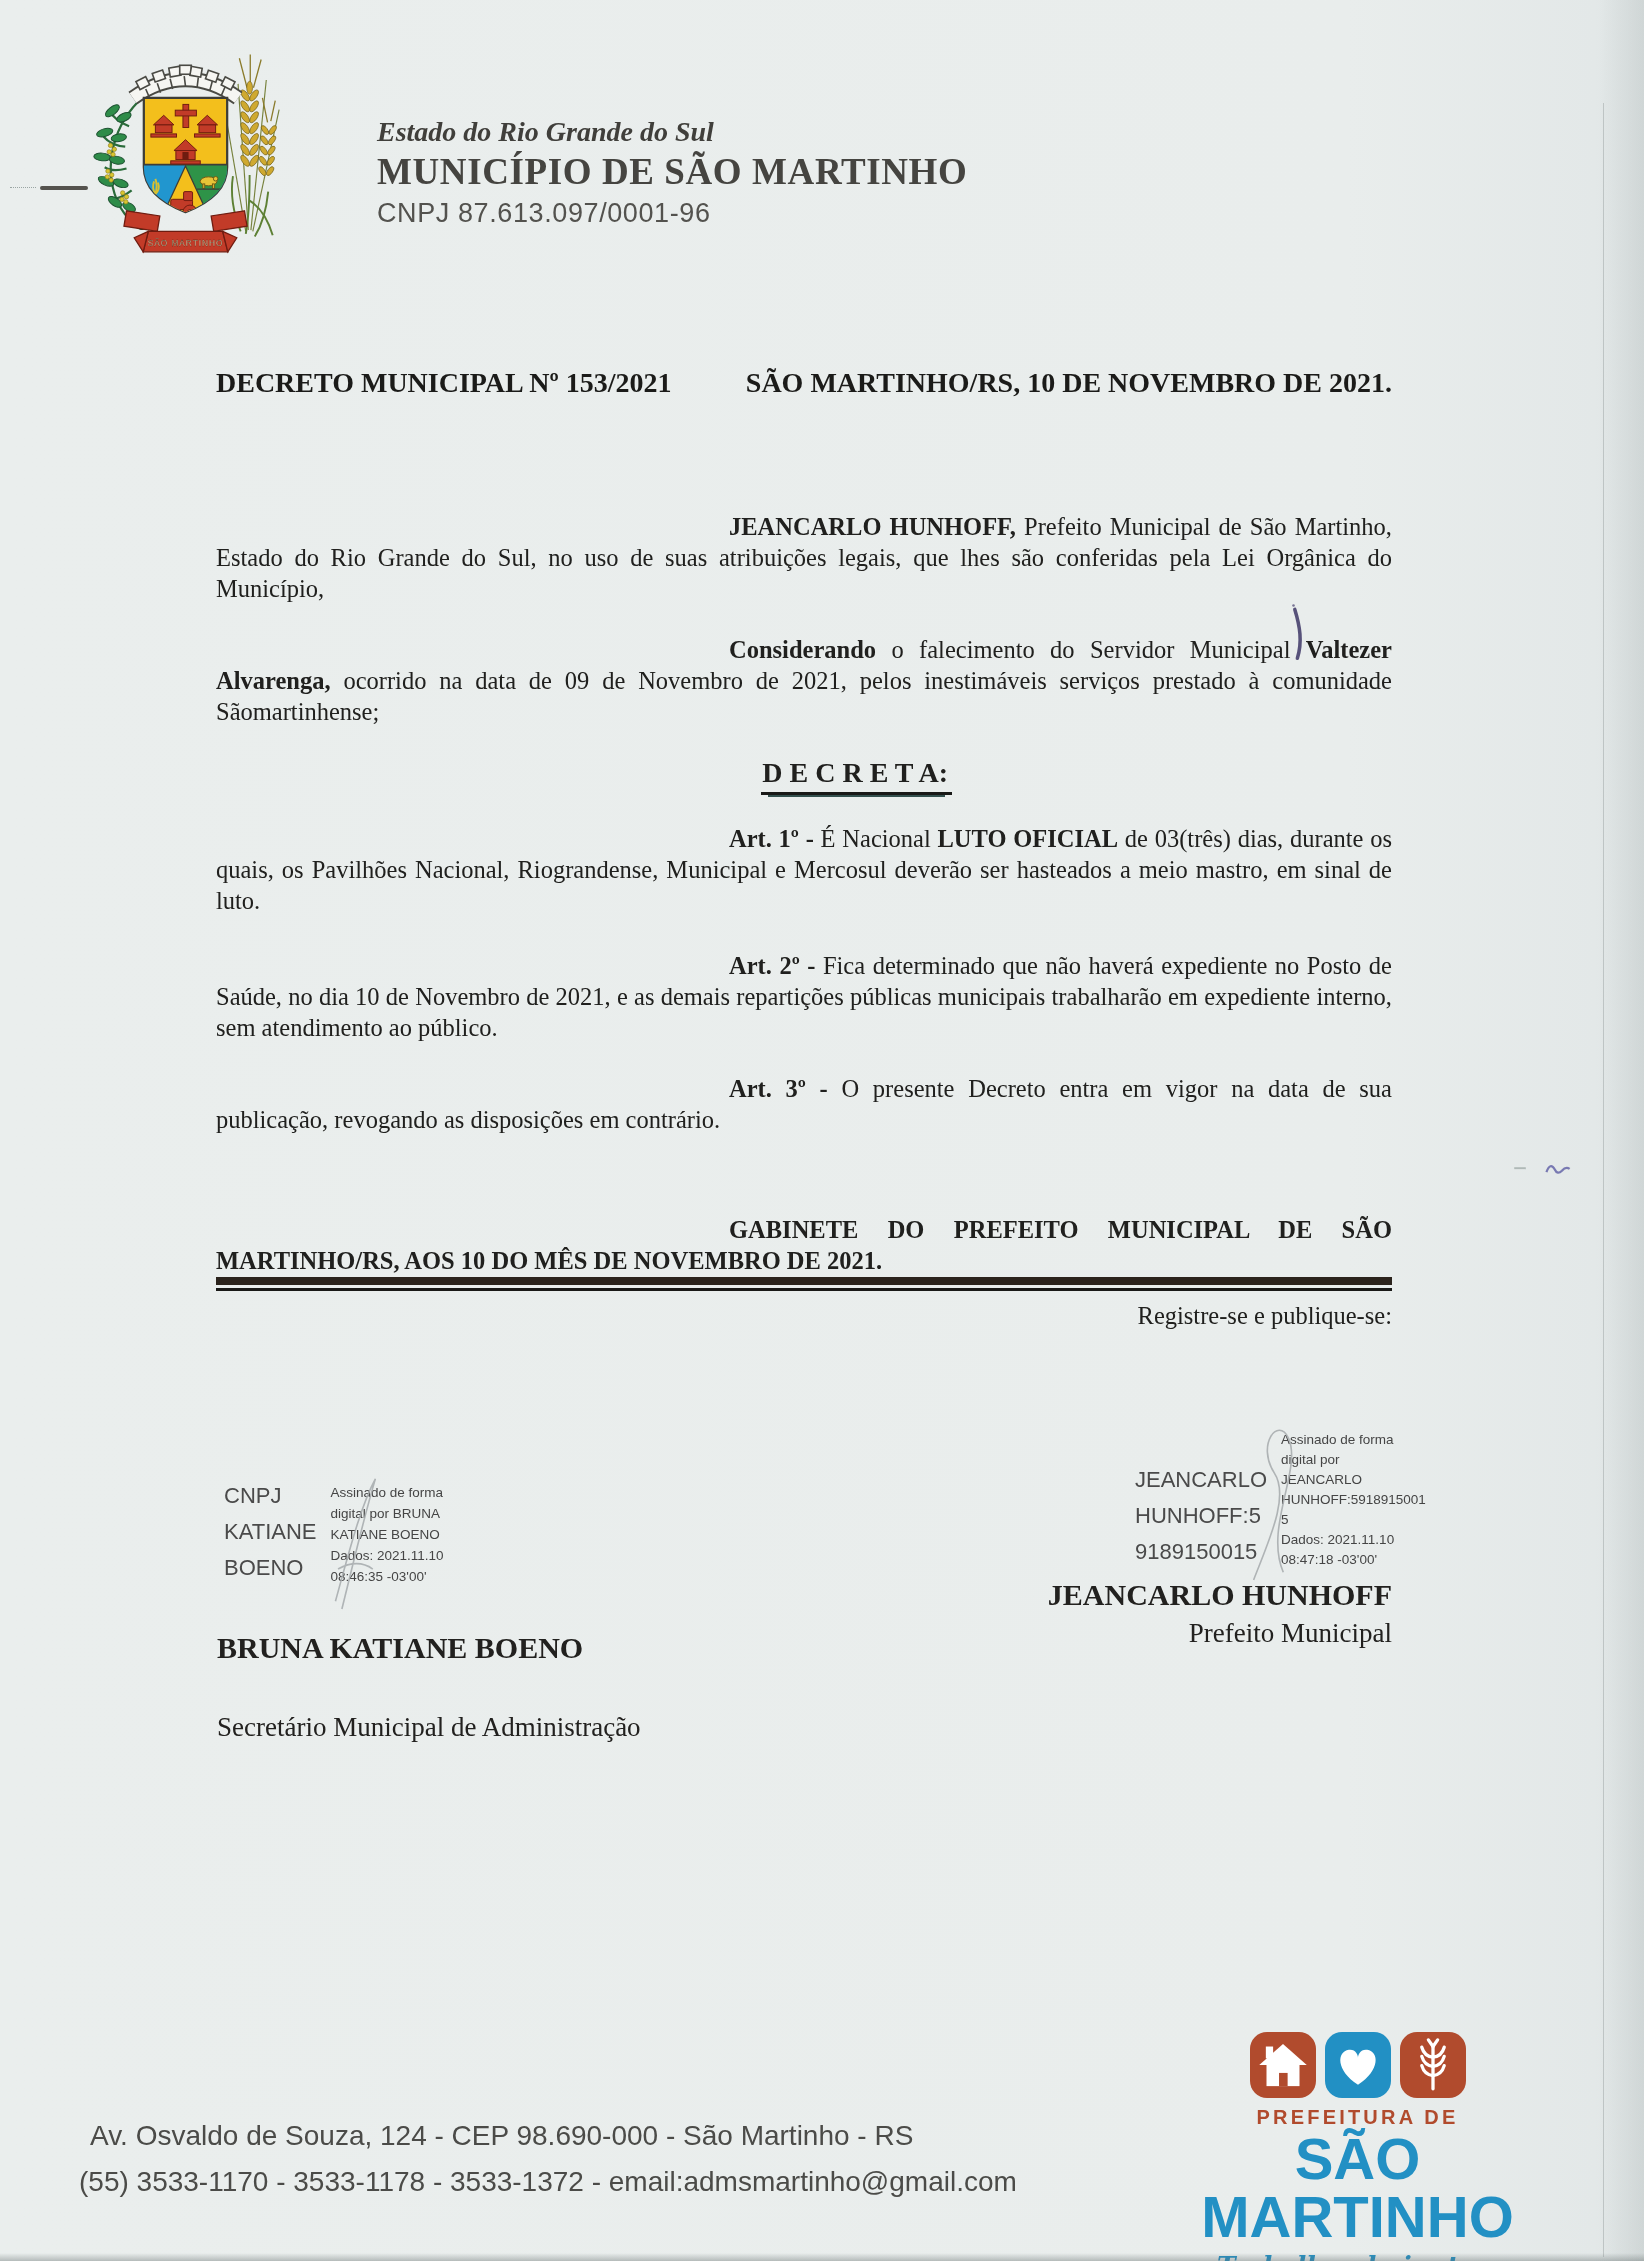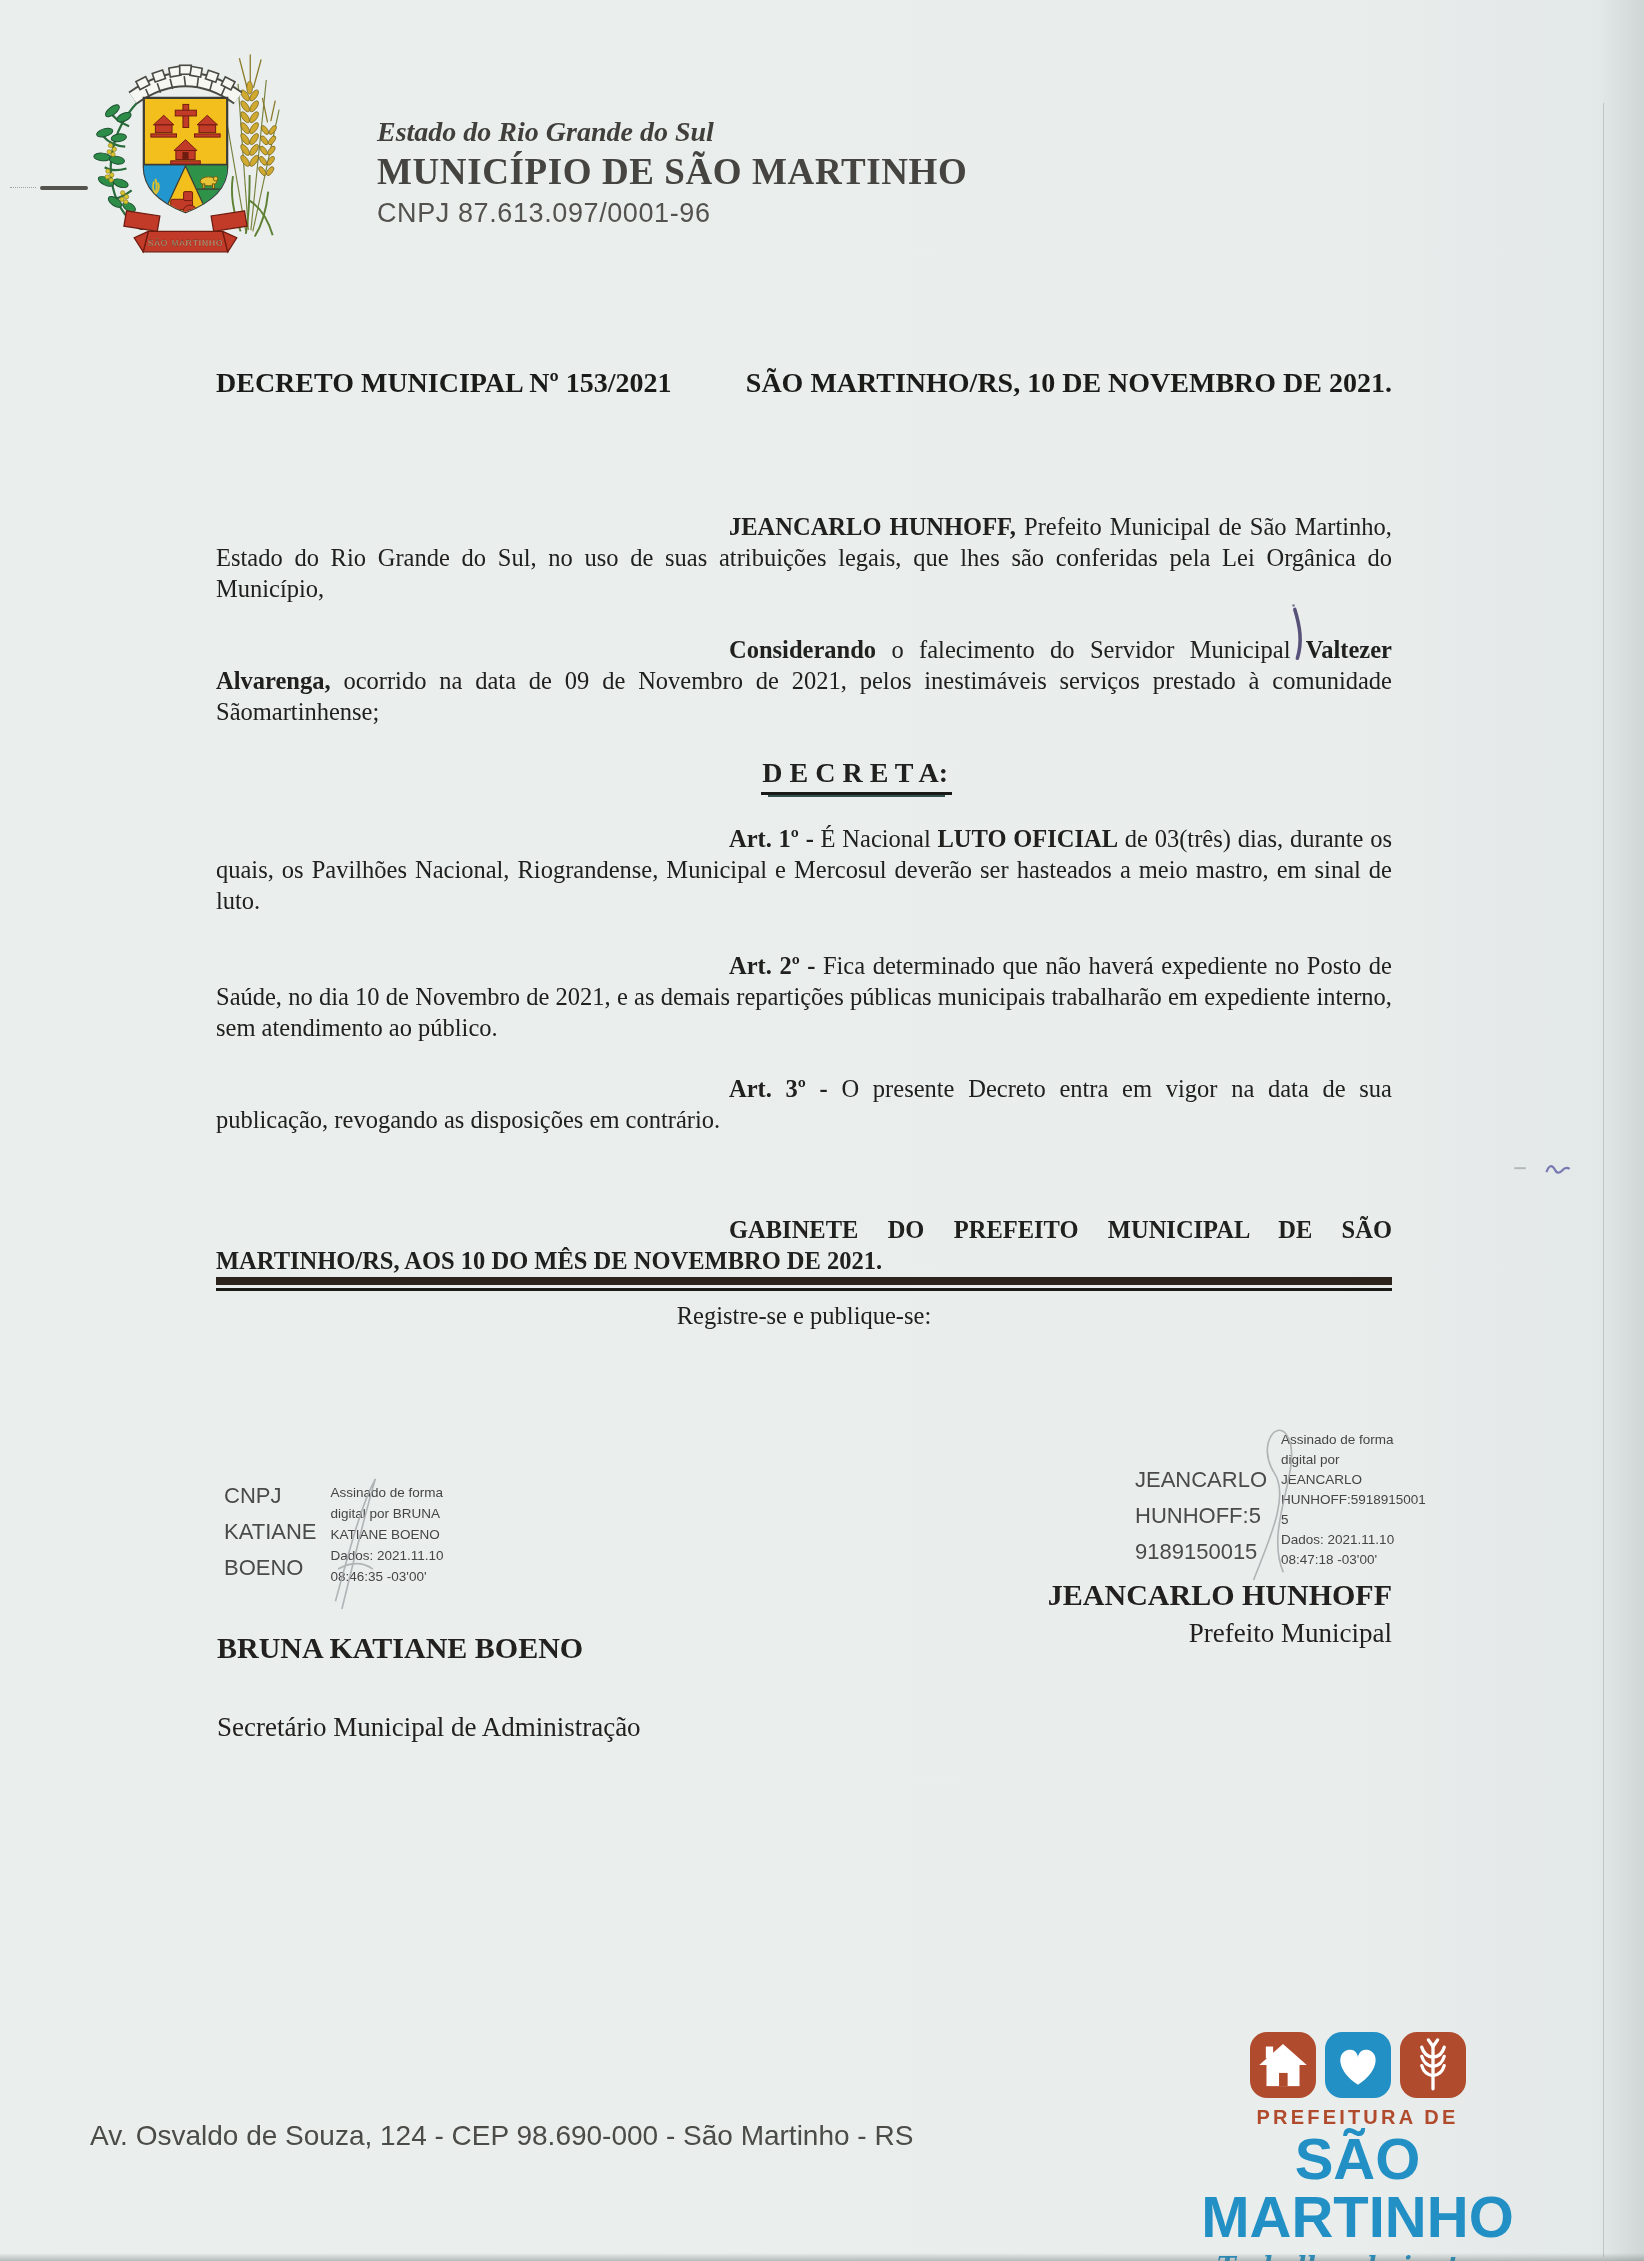--- a/index.html
+++ b/index.html
@@ -40,21 +40,21 @@
   #p-considering{margin-top:30px;}
   .decreta{margin:30px 0 0 545px;width:max-content;font-weight:700;font-size:28px;
     border-bottom:3.2px solid #191917;padding:0 3.9px 3.9px 1.3px;box-shadow:0 9px 0 -7px #33504e;}
   #p-art1{margin-top:28px;}
   #p-art2{margin-top:34px;}
   #p-art3{margin-top:30px;}
   #p-gabinete{margin-top:79px;font-weight:700;}
   .closing-rule{margin-top:1.3px;}
   .closing-rule .r1{height:7.7px;background:#2b231c;}
   .closing-rule .r2{height:2.6px;background:#191917;margin-top:3.2px;}
-  #p-registre{margin-top:9px;text-align:center;}
+  #p-registre{margin-top:9px;text-align:right;}
 
   
   .stamp{position:absolute;display:flex;gap:14px;font-family:"Liberation Sans",sans-serif;color:#474747;}
   .stamp-mayor{left:1135px;top:1426px;align-items:flex-end;}
   .stamp-secretary{left:224px;top:1478px;}
   .stamp-big{font-size:22px;line-height:36px;white-space:nowrap;color:#4a4a4a;}
   .stamp-small{font-size:13.5px;line-height:20px;padding-top:3.9px;width:132px;color:#454545;}
   .stamp-secretary .stamp-small{line-height:21px;}
   .squiggle{position:absolute;pointer-events:none;}
   .sig-name{position:absolute;font-weight:700;font-size:30px;line-height:34px;color:#22211f;}
@@ -322,20 +322,21 @@
       <div>digital por BRUNA</div>
       <div>KATIANE BOENO</div>
       <div>Dados: 2021.11.10</div>
       <div>08:46:35 -03'00'</div>
     </div>
   </div>
   <div class="sig-name sig-secretary-name">BRUNA KATIANE BOENO</div>
   <div class="sig-role sig-secretary-role">Secretário Municipal de Administração</div>
 
   <div class="footer-address">Av. Osvaldo de Souza, 124 - CEP 98.690-000 - São Martinho - RS</div>
+  <div class="footer-contacts">(55) 3533-1170 - 3533-1178 - 3533-1372 - email:admsmartinho@gmail.com</div>
 
   <div class="footer-logo">
     <div class="logo-squares">
       <div class="logo-square sq-red">
         <svg width="66" height="66" viewBox="0 0 100 100">
           <polygon points="50,18 14,50 86,50" fill="#fff"></polygon>
           <rect x="24" y="22" width="11" height="18" fill="#fff"></rect>
           <rect x="25" y="50" width="50" height="32" fill="#fff"></rect>
           <rect x="44" y="62" width="13" height="20" style="fill:var(--logo-red,#b14b2d)"></rect>
         </svg>

